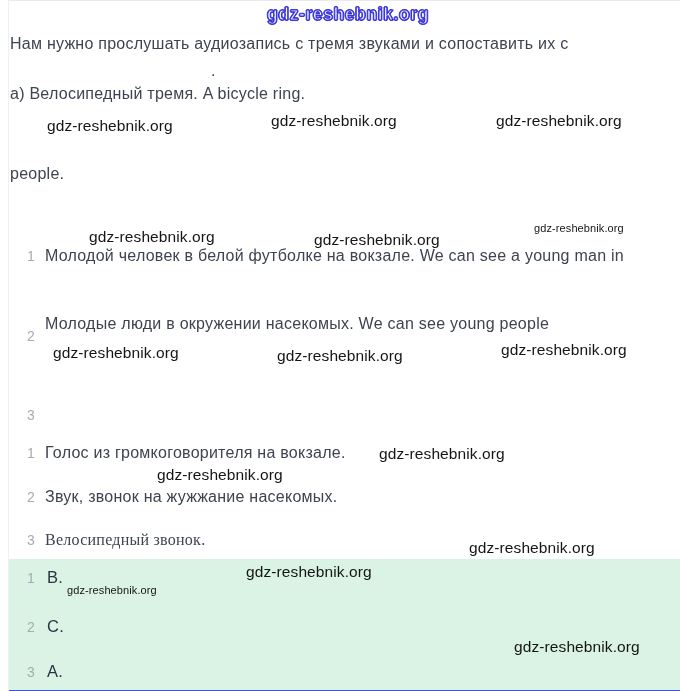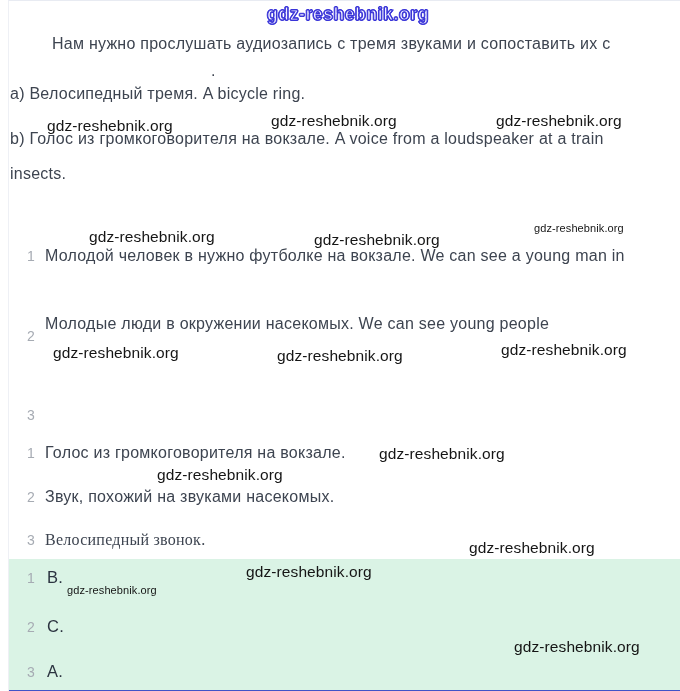--- a/index.html
+++ b/index.html
@@ -72,58 +72,57 @@
     background:#4053c8;
   }
 </style>
 </head>
 <body>
 
 <div class="page">
 
   <div class="header-wm">gdz-reshebnik.org</div>
 
-  <div class="t" style="left:1px; top:34px;padding-left:42px;">Нам нужно прослушать аудиозапись с тремя звуками и сопоставить их с</div>
+  <div class="t" style="left:1px; top:34px;">Нам нужно прослушать аудиозапись с тремя звуками и сопоставить их с</div>
   <div class="t" style="left:202px; top:61px;">.</div>
 
   <div class="t" style="left:1px; top:84px;">a) Велосипедный тремя. A bicycle ring.</div>
 
   <div class="wm" style="left:38px; top:116px;">gdz-reshebnik.org</div>
   <div class="wm" style="left:262px; top:111px;">gdz-reshebnik.org</div>
   <div class="wm" style="left:487px; top:111px;">gdz-reshebnik.org</div>
 
-  <div class="t" style="left:1px; top:129px;">b) Голос из громкоговорителя на вокзале. A voice from a loudspeaker at a train</div>
-  <div class="t" style="left:1px; top:164px;">insects.</div>
+  <div class="t" style="left:1px; top:164px;">people.</div>
 
   <div class="wm small" style="left:525px; top:221px;">gdz-reshebnik.org</div>
 
   <div class="wm" style="left:80px; top:227px;">gdz-reshebnik.org</div>
   <div class="wm" style="left:305px; top:230px;">gdz-reshebnik.org</div>
 
   <div class="num" style="top:247px;">1</div>
-  <div class="t itx" style="top:246px;">Молодой человек в нужно футболке на вокзале. We can see a young man in</div>
+  <div class="t itx" style="top:246px;">Молодой человек в белой футболке на вокзале. We can see a young man in</div>
 
   <div class="num" style="top:327px;">2</div>
   <div class="t itx" style="top:314px;">Молодые люди в окружении насекомых. We can see young people</div>
 
   <div class="wm" style="left:44px; top:343px;">gdz-reshebnik.org</div>
   <div class="wm" style="left:268px; top:346px;">gdz-reshebnik.org</div>
   <div class="wm" style="left:492px; top:340px;">gdz-reshebnik.org</div>
 
 
   <div class="num" style="top:406px;">3</div>
 
   <div class="num" style="top:444px;">1</div>
   <div class="t itx" style="top:443px;">Голос из громкоговорителя на вокзале.</div>
   <div class="wm" style="left:370px; top:444px;">gdz-reshebnik.org</div>
 
   <div class="wm" style="left:148px; top:465px;">gdz-reshebnik.org</div>
 
   <div class="num" style="top:488px;">2</div>
-  <div class="t itx" style="top:487px;">Звук, похожий на звуками насекомых.</div>
+  <div class="t itx" style="top:487px;">Звук, звонок на жужжание насекомых.</div>
 
   <div class="num" style="top:531px;">3</div>
   <div class="t itx" style="top:530px;font-family:Liberation Serif, serif;">Велосипедный звонок.</div>
 
   <div class="wm" style="left:460px; top:538px;">gdz-reshebnik.org</div>
 
   <div class="answers-box"></div>
 
   <div class="num" style="top:569px;">1</div>
   <div class="answer-letter" style="top:567px;">B.</div>

